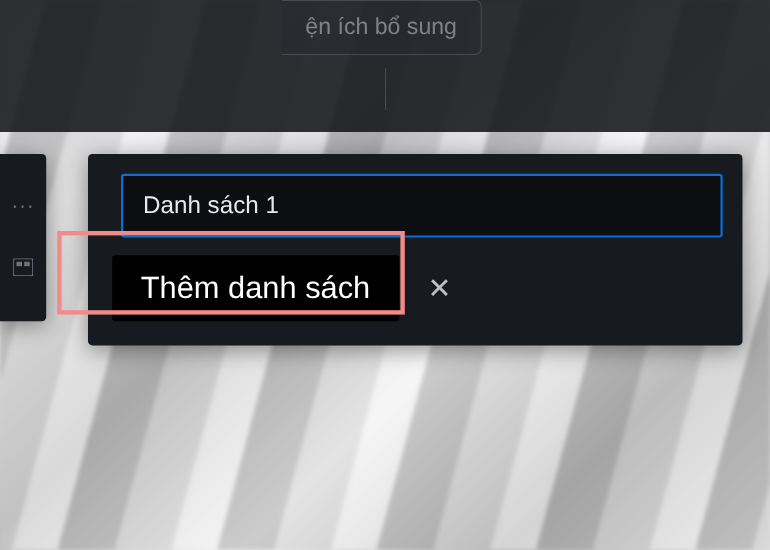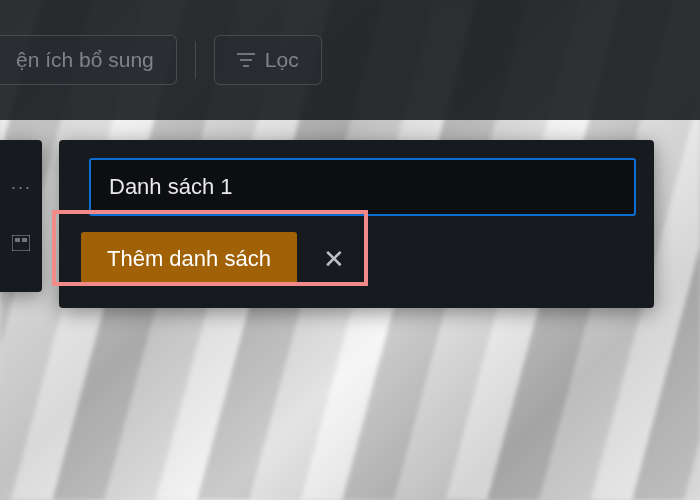--- a/index.html
+++ b/index.html
@@ -30,20 +30,21 @@
       top: 0;
       left: 0;
       right: 0;
       height: 120px;
       background: rgba(20, 22, 26, 0.88);
       display: flex;
       align-items: center;
       padding: 0 0 0 0;
       gap: 12px;
       z-index: 2;
+      flex-direction: column;
     }
     .toolbar-btn {
       display: flex;
       align-items: center;
       gap: 10px;
       padding: 12px 22px;
       border: 1px solid rgba(255,255,255,0.15);
       border-radius: 6px;
       background: rgba(40,42,48,0.5);
       color: rgba(200,200,210,0.55);
@@ -59,21 +60,21 @@
     }
     .toolbar-divider {
       width: 1px;
       height: 38px;
       background: rgba(255,255,255,0.15);
       margin: 0 6px;
     }
     .panel {
       position: absolute;
       top: 140px;
-      left: 59px;
+      left: 80px;
       width: 595px;
       background: #171a1f;
       border-radius: 4px;
       padding: 18px 18px 22px 30px;
       z-index: 3;
       box-shadow: 0 4px 20px rgba(0,0,0,0.4);
     }
     .side-panel {
       position: absolute;
       top: 140px;
@@ -105,25 +106,25 @@
     }
     .action-row {
       display: flex;
       align-items: center;
       gap: 18px;
       margin-top: 16px;
       margin-left: -8px;
     }
     .add-btn {
       padding: 14px 26px;
-      background: #a16207;
+      background: #000000;
       color: #ffffff;
       border: none;
       border-radius: 3px;
-      font-size: 22px;
+      font-size: 28px;
       cursor: pointer;
     }
     .close-x {
       color: rgba(220,220,230,0.85);
       font-size: 26px;
       cursor: pointer;
       padding: 4px 8px;
       font-weight: 300;
     }
     .highlight-box {
@@ -137,28 +138,20 @@
 </head>
 <body>
 
 <div class="bg-stripes"></div>
 
 <div class="toolbar">
   <div class="toolbar-btn">
     <span>ện ích bổ sung</span>
   </div>
   <div class="toolbar-divider"></div>
-  <div class="toolbar-btn">
-    <span class="filter-icon">
-      <svg width="18" height="14" viewBox="0 0 18 14">
-          <path d="M0 1 L18 1 M3 7 L15 7 M6 13 L12 13" stroke="#b8bcc6" stroke-width="2"></path>
-        </svg>
-    </span>
-    <span>Lọc</span>
-  </div>
 </div>
 
 <div class="side-panel">
   <span class="side-dots">···</span>
   <span class="side-icon">
     <svg width="18" height="16" viewBox="0 0 18 16">
         <rect x="0" y="0" width="18" height="16" rx="2" fill="none" stroke="#b8bcc6" stroke-width="1.5"></rect>
         <rect x="3" y="3" width="5" height="4" fill="#b8bcc6"></rect>
         <rect x="10" y="3" width="5" height="4" fill="#b8bcc6"></rect>
       </svg>

